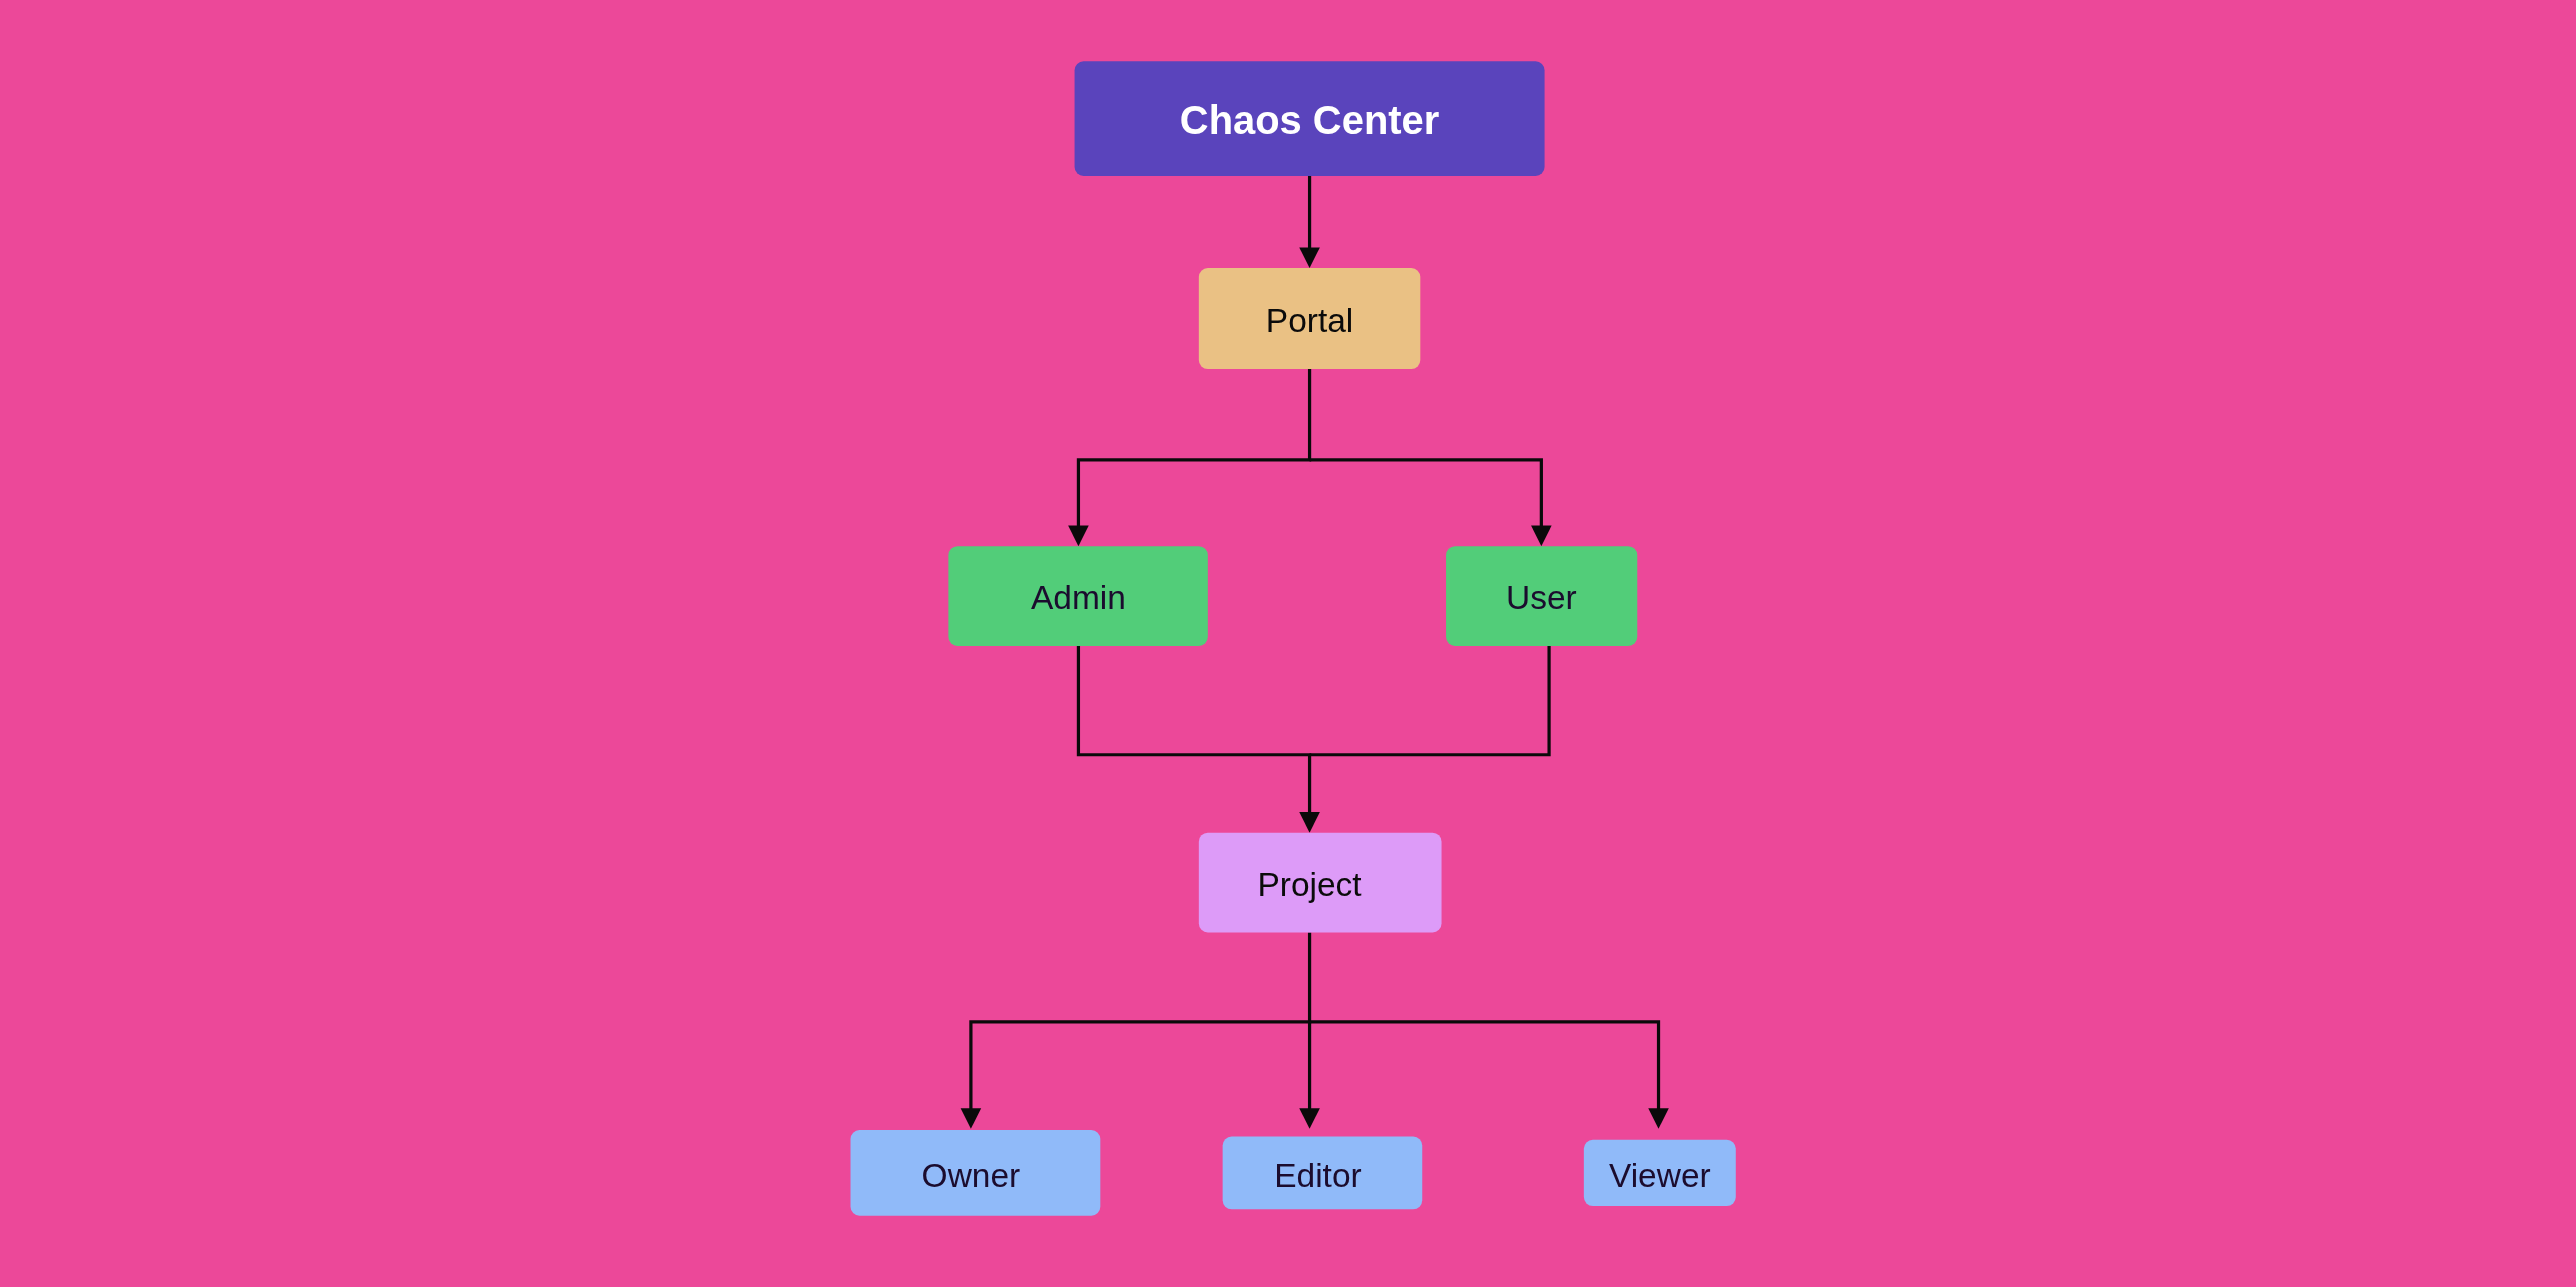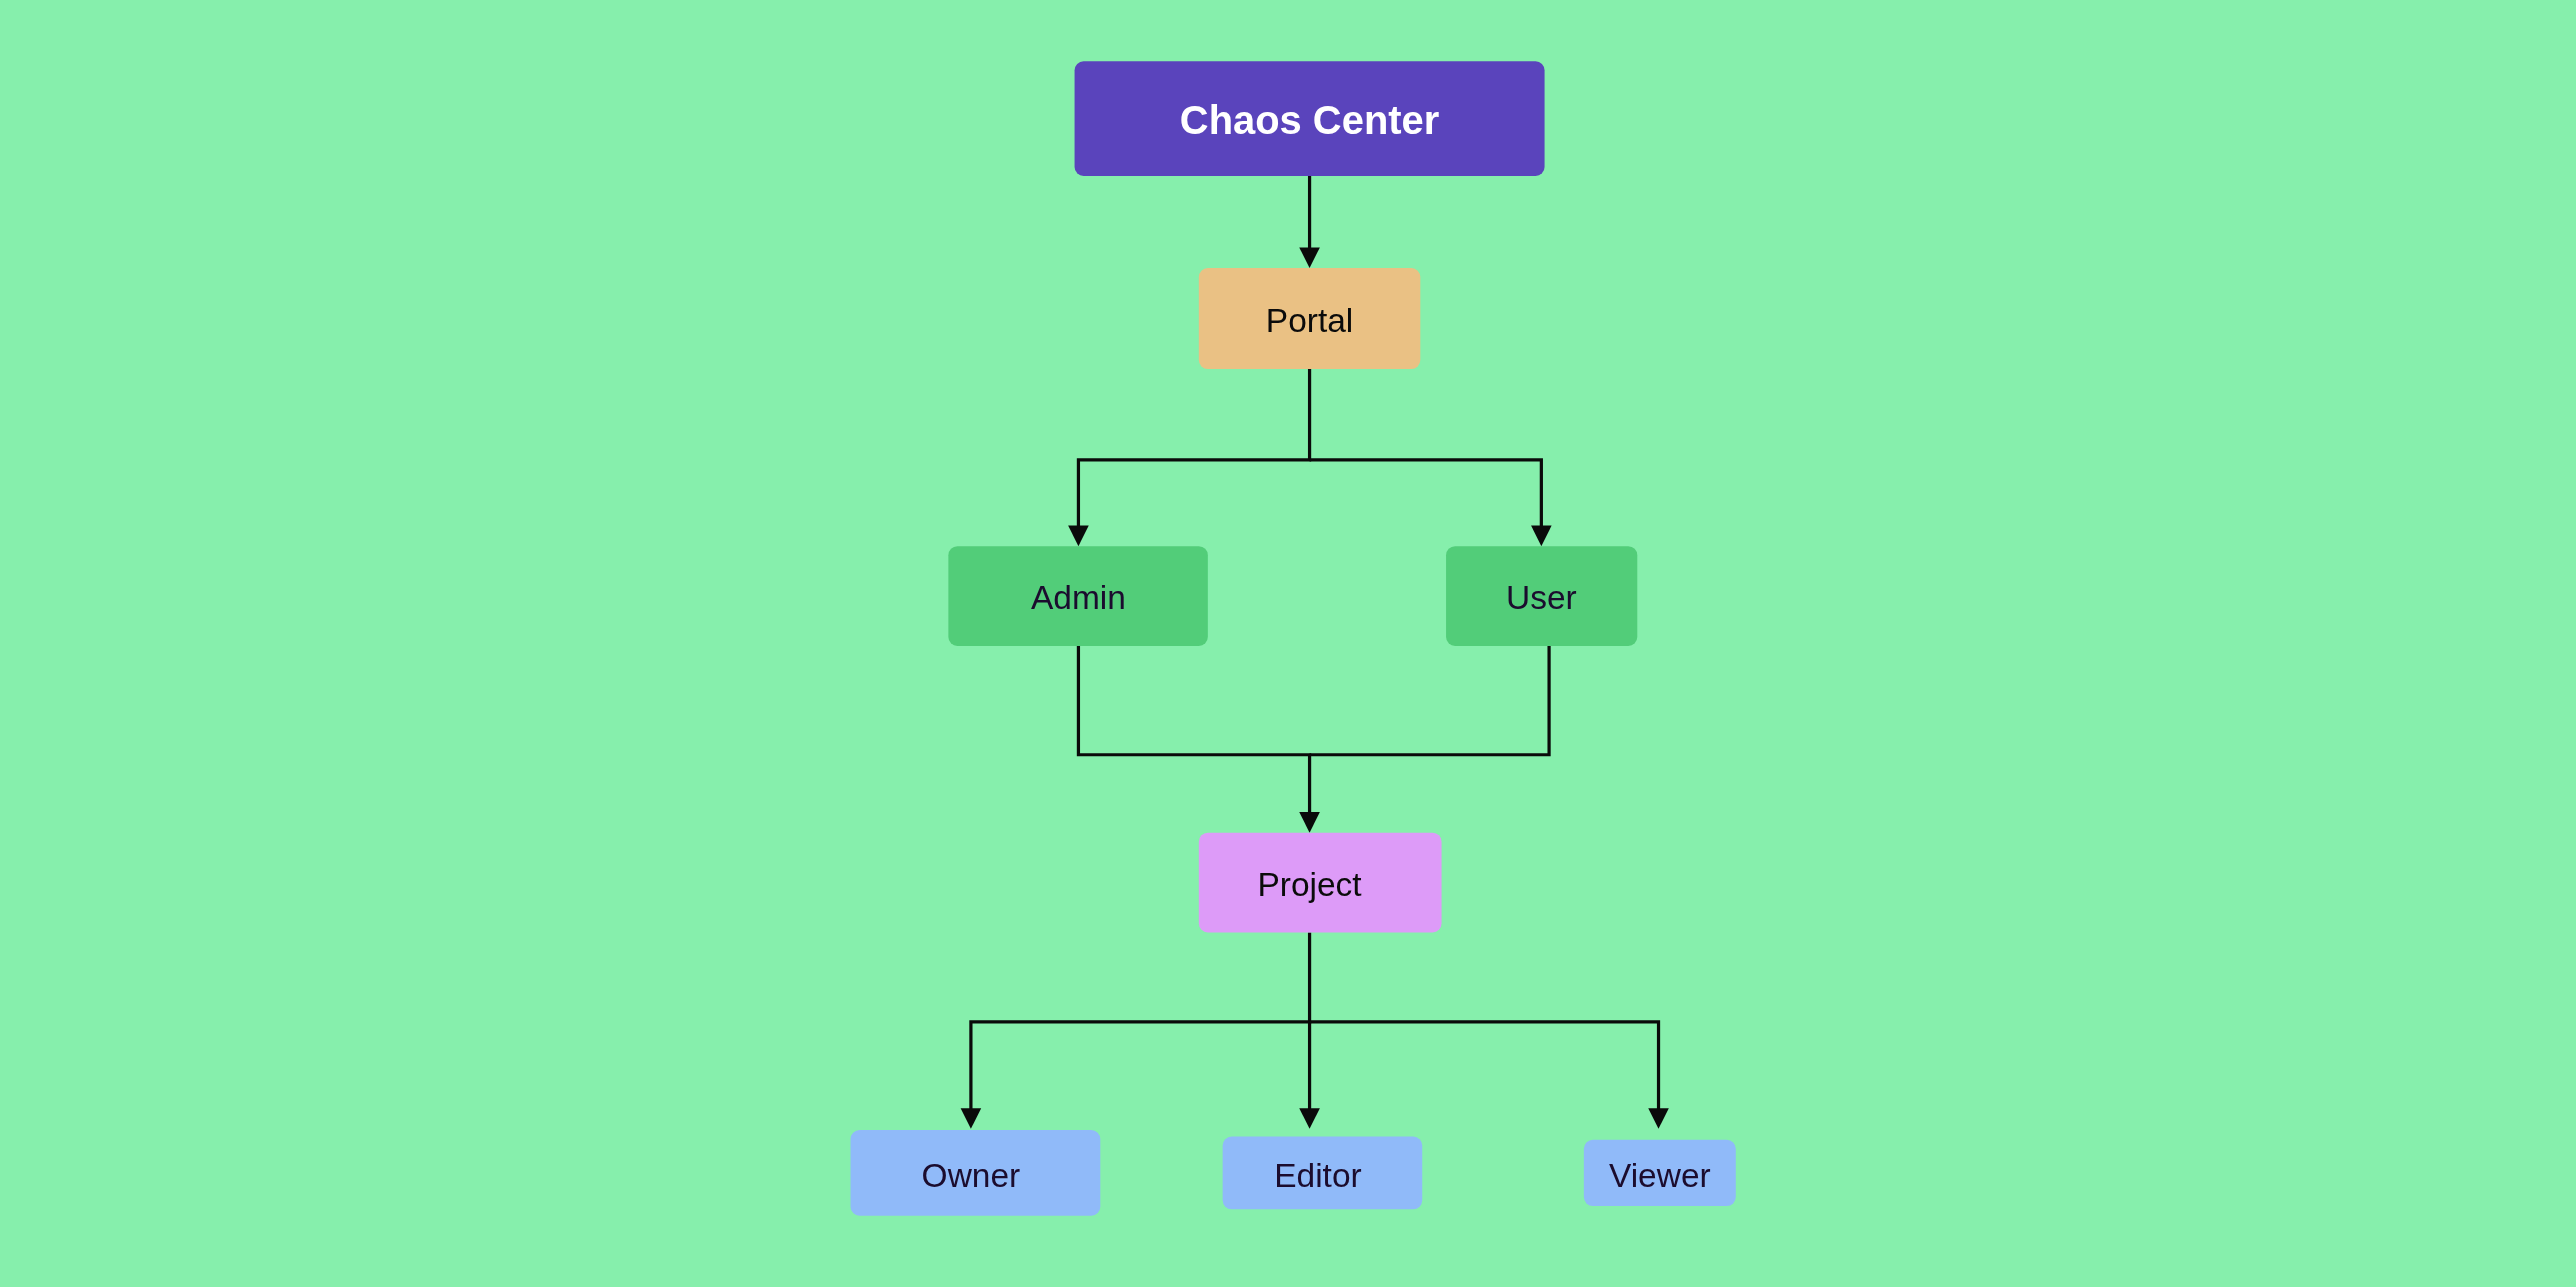--- a/index.html
+++ b/index.html
@@ -10,21 +10,21 @@
   body {
     width: 2576px;
     height: 1288px;
     overflow: hidden;
     font-family: "Liberation Sans", sans-serif;
   }
   #diagram-root {
     position: relative;
     width: 2576px;
     height: 1288px;
-    background: #86efac;
+    background: #ec4899;
   }
   #flow-svg {
     position: absolute;
     top: 0;
     left: 0;
     width: 2576px;
     height: 1288px;
     display: block;
   }
   .node-rect {

